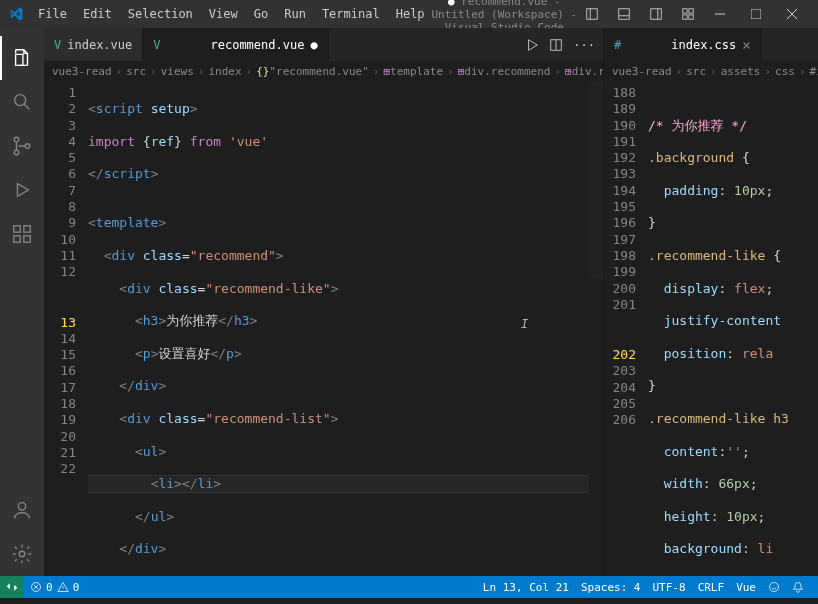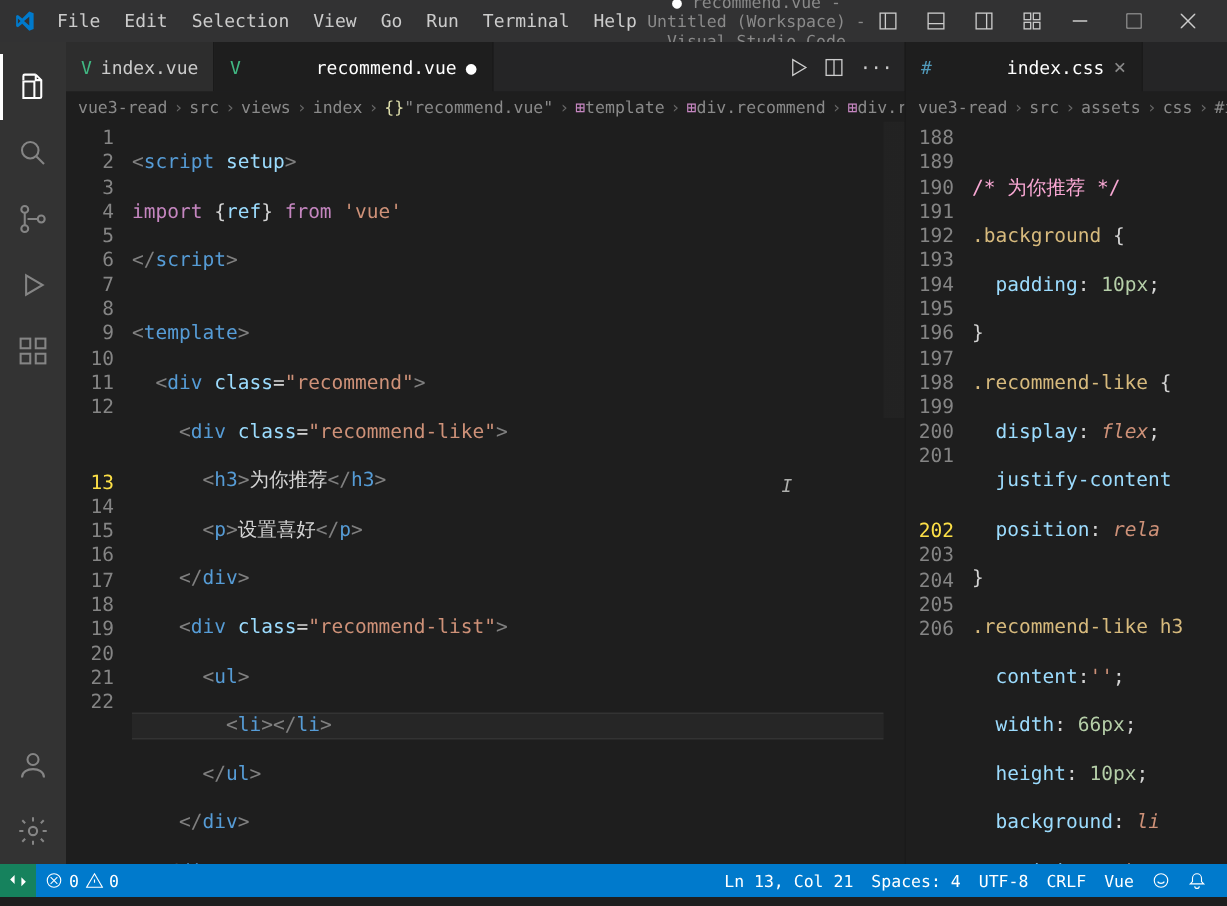--- a/index.html
+++ b/index.html
@@ -45,21 +45,21 @@
 
 .code { display:flex; flex:1; position:relative; overflow:hidden; }
 .gutter { width:44px; text-align:right; padding:4px 12px 0 0; color:#858585; font-family:Consolas,monospace; font-size:13px; line-height:16.3px; user-select:none; }
 .gutter .cur { color:#fde047;margin-top:34px; }
 .lines { flex:1; padding:4px 0 0 0; font-family:Consolas,monospace; font-size:13px; line-height:16.3px; white-space:pre; overflow:hidden; }
 .lines .cursor-line { background:rgba(255,255,255,0.04); outline:1px solid #333; }
 .minimap { width:14px; background:linear-gradient(#2a2a2a 0 40%, transparent 40%); opacity:0.35; }
 
 .c-tag { color:#569cd6; } .c-br { color:#808080; } .c-attr { color:#9cdcfe; }
 .c-str { color:#ce9178; } .c-kw { color:#c586c0; } .c-cls { color:#d7ba7d; }
-.c-cmt { color:#f9a8d4; } .c-prop { color:#9cdcfe; } .c-val { color:#ce9178;font-style:italic; }
+.c-cmt { color:#f9a8d4; } .c-prop { color:#9cdcfe; } .c-val { color:#ce9178; }
 .c-num { color:#b5cea8; } .c-txt { color:#d4d4d4; }
 .text-cursor { position:absolute; left:480px; top:237px; color:#aeafad; width:2px; height:16px; }
 .text-cursor::before { content:"I"; position:absolute; left:-3px; top:-1px; font-style:italic; }
 
 .statusbar { height:22px; background:#007acc; display:flex; align-items:center; padding:0 8px; font-size:11px; color:#fff; }
 .statusbar .item { display:flex; align-items:center; gap:4px; padding:0 6px; cursor:pointer; height:100%; }
 .statusbar .sp { flex:1; }
 .remote { background:#16825d; margin-left:-8px; padding:0 8px; height:100%; display:flex; align-items:center; }
 svg { display:block; }
 </style>

